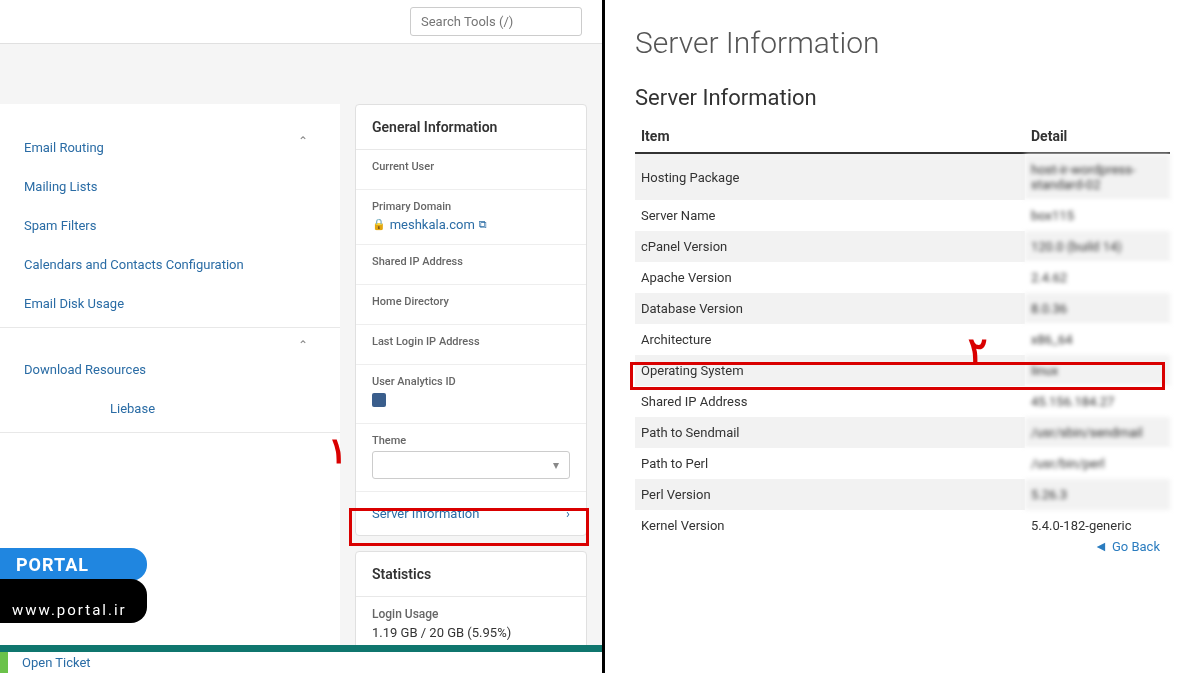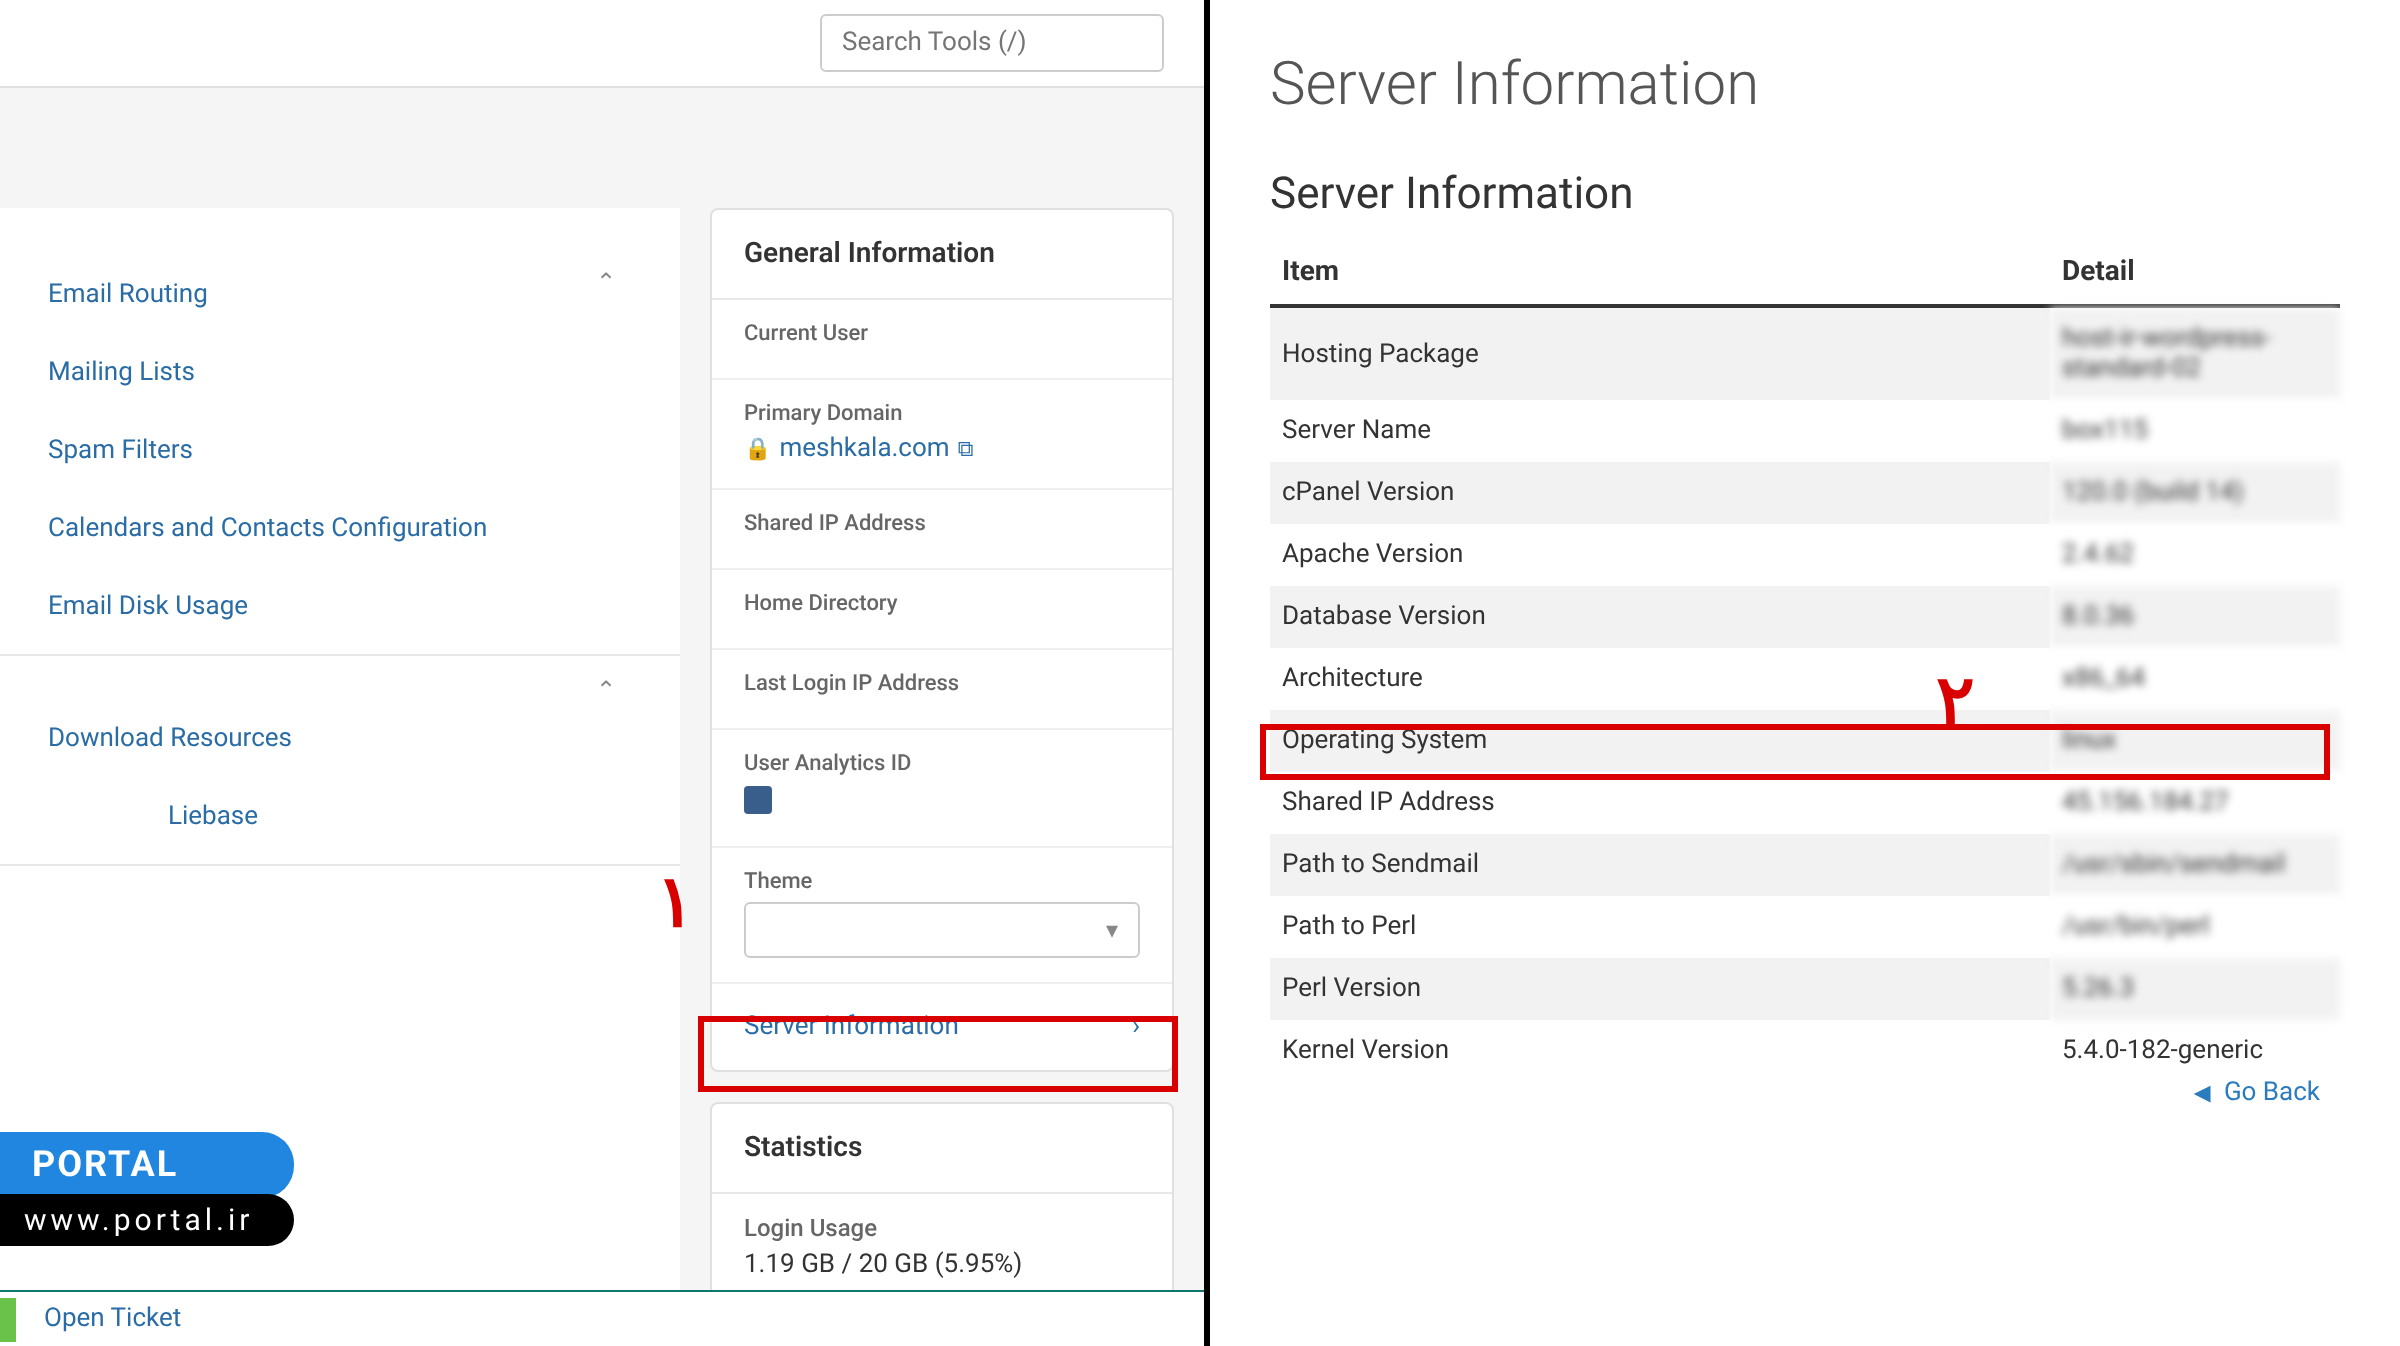--- a/index.html
+++ b/index.html
@@ -53,23 +53,23 @@
     
     .red-box2 { position: absolute; border: 3px solid #d90000; left: 25px; right: 35px; top: 362px; height: 28px; pointer-events: none; }
     .red-mark2 { position: absolute; left: 363px; top: 330px; font-size: 36px; color: #d90000; font-weight: 700; font-family: serif; }
     
     .go-back { position: absolute; right: 40px; top: 538px; color: #2a7cbf; font-size: 13px; cursor: pointer; display: flex; align-items: center; gap: 4px; }
     .back-icon { font-size: 14px; }
     
     
     .portal-badge { position: absolute; left: 0; bottom: 50px; z-index: 20; }
     .portal-blue { background: #2086e0; color: #fff; font-weight: 700; padding: 6px 16px; border-radius: 0 16px 16px 0; font-size: 18px; letter-spacing: 1px; }
-    .portal-url { background: #000; color: #fff; padding: 4px 20px 4px 12px; font-size: 15px; border-radius: 0 16px 16px 0; letter-spacing: 2px; margin-top: -2px; }
-    
-    .bottom-strip { position: absolute; bottom: 0; left: 0; right: 0; height: 28px; background: #fff; border-top: 1px solid #0f766e; display: flex; align-items: center; }
+    .portal-url { background: #000; color: #fff; padding: 22px 20px 4px 12px; font-size: 15px; border-radius: 0 16px 16px 0; letter-spacing: 2px; margin-top: -2px; }
+    
+    .bottom-strip { position: absolute; bottom: 0; left: 0; right: 0; height: 28px; background: #fff; border-top: 7px solid #0f766e; display: flex; align-items: center; }
     .green-icon { width: 8px; height: 22px; background: #6bc24a; margin-right: 14px; }
     .open-ticket { font-size: 13px; color: #2a6ca5; }
   </style>
 </head>
 <body>
 
 <div class="split">
 
   <div class="left-pane">
     <div class="search-bar">
@@ -94,21 +94,21 @@
             </div>
           <div class="sidebar-item">
               <span>Email Disk Usage</span>
             </div>
         </div>
         <div class="sidebar-section" style="padding-top:22px;">
           <span class="section-chevron">⌃</span>
           <div class="sidebar-item">
               <span>Download Resources</span>
             </div>
-          <div class="sidebar-item" style="padding-left:84px;">
+          <div class="sidebar-item" style="padding-left:110px;">
               <span>Liebase</span>
             </div>
         </div>
       </div>
 
       <div class="right-col">
         <div class="panel">
           <div class="panel-header">General Information</div>
           <div class="panel-row">
             <div class="row-label">Current User</div>

